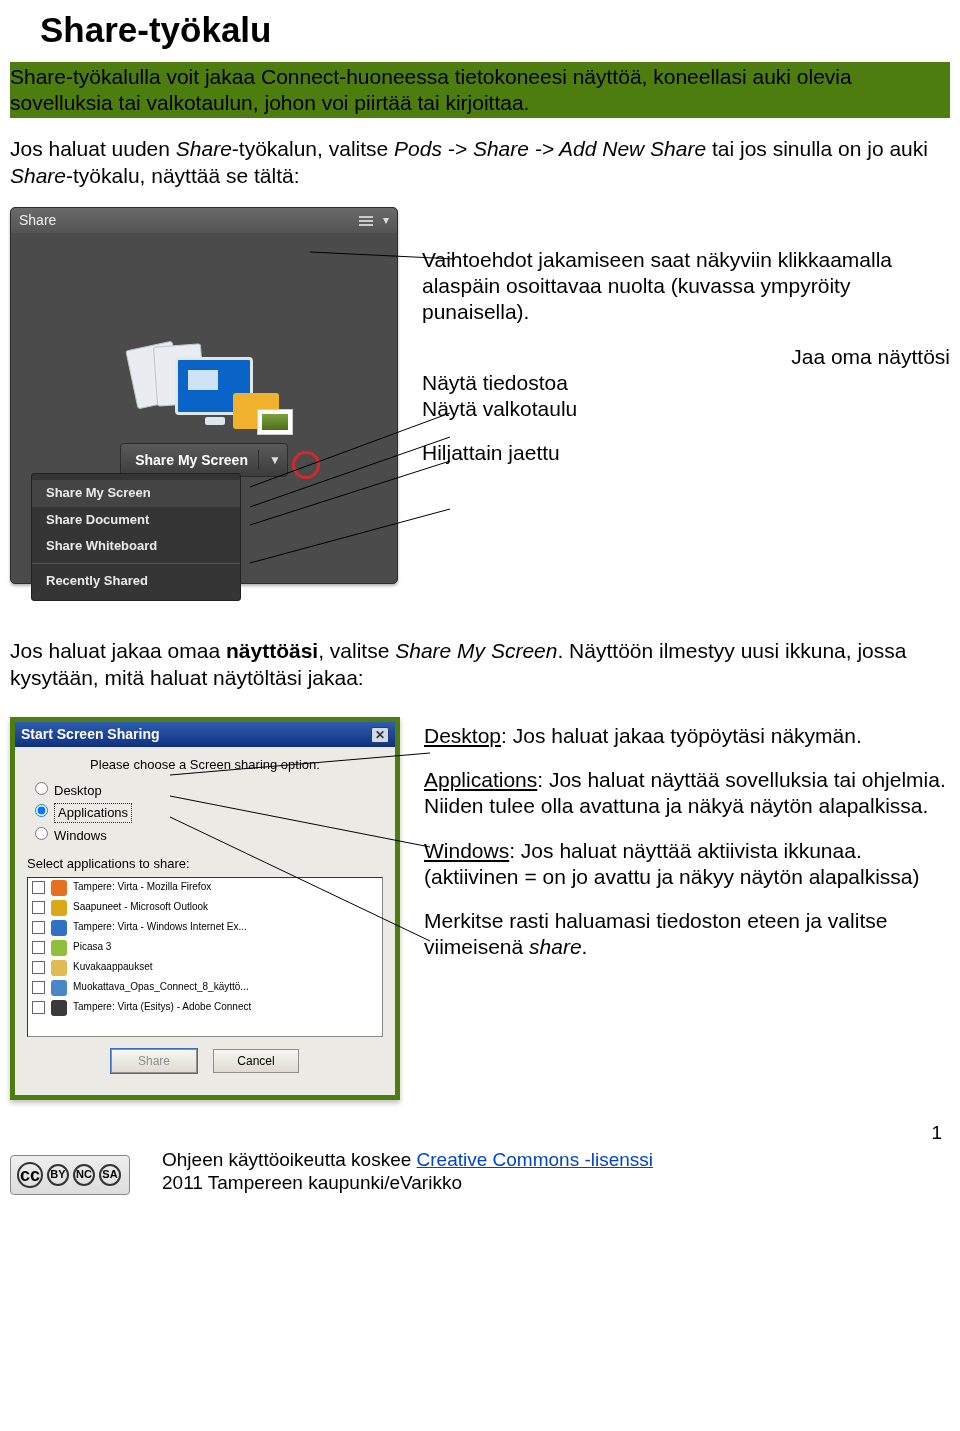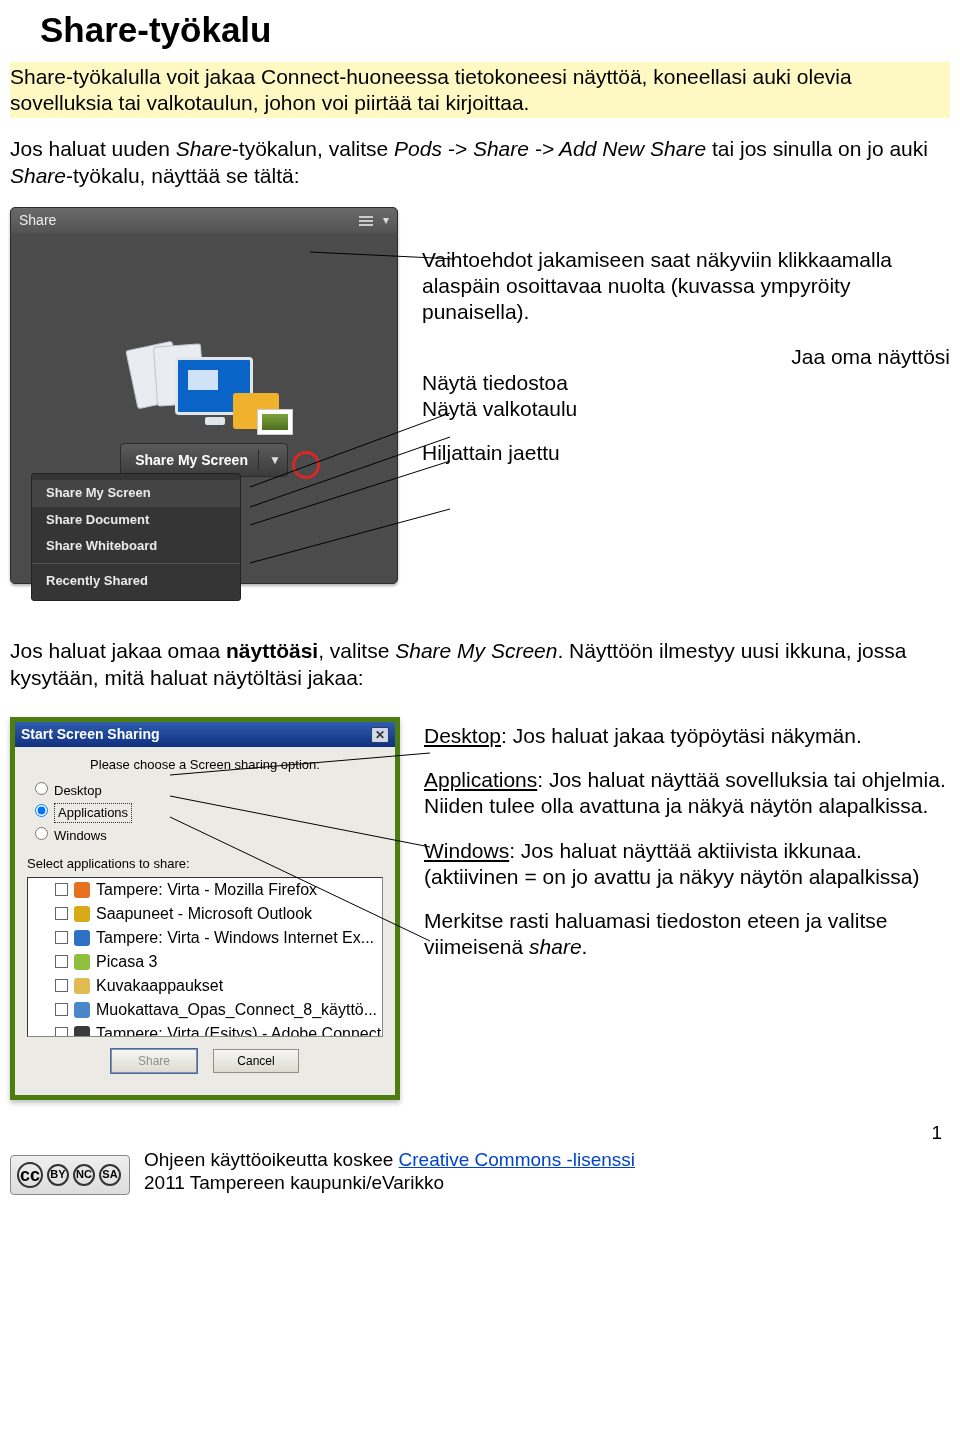--- a/index.html
+++ b/index.html
@@ -13,21 +13,21 @@
     padding: 8px 10px 20px 10px;
     position: relative;
   }
   .title {
     font-size: 35px;
     font-weight: bold;
     margin-left: 30px;
     margin-bottom: 10px;
   }
   .highlight {
-    background: #fef9c3;
+    background: #4d7c0f;
     padding: 2px 0;
     margin-bottom: 18px;
   }
   .paragraph {
     margin-bottom: 18px;
   }
   .italic { font-style: italic; }
   .bold { font-weight: bold; }
   .underline { text-decoration: underline; }
   .link { color: #0044cc; text-decoration: underline; }
@@ -161,22 +161,21 @@
   .dlg-label{ margin-bottom:6px;text-align:center; }
   .radio-row{ padding:2px 0 2px 8px; }
   .radio-row input{ margin-right:6px; }
   .app-focus{ border:1px dotted #333; padding:1px 3px; display:inline-block; }
   .dlg-sub{ margin-top:10px; margin-bottom:4px; }
   .app-list{
     height:160px;
     background:#fff;
     border:1px inset #888;
     overflow:hidden;
-    font-size:16px;
-    padding-left:23px;
+    font-size:10px;
   }
   .app-list .row{
     display:flex; align-items:center; gap:6px;
     padding:2px 4px;
     white-space:nowrap;
   }
   .app-list .row .ck{
     width:13px; height:13px; border:1px solid #666; background:#fff;
     flex-shrink:0;
   }
@@ -192,21 +191,21 @@
     font-family:Tahoma,Arial,sans-serif; font-size:12px;
     background:linear-gradient(#f6f6f3,#dedbd1);
     border:1px solid #8f8f8f;
   }
   .dlg-buttons button.primary{ outline:1px solid #3c6bc0; }
   .dlg-buttons button[disabled]{ color:#8f8f8f; }
 
   
   .footer{
     margin-top:48px;
-    display:flex; align-items:flex-end; gap:14px;
+    display:flex; align-items:flex-end; gap:32px;
     font-size:19px;
   }
   .cc-badge{
     width:120px; height:40px;
     display:flex; align-items:center;
     border:1px solid #888;
     background:linear-gradient(#eee,#ddd);
     border-radius:4px;
     padding:0 6px;
     gap:4px;

